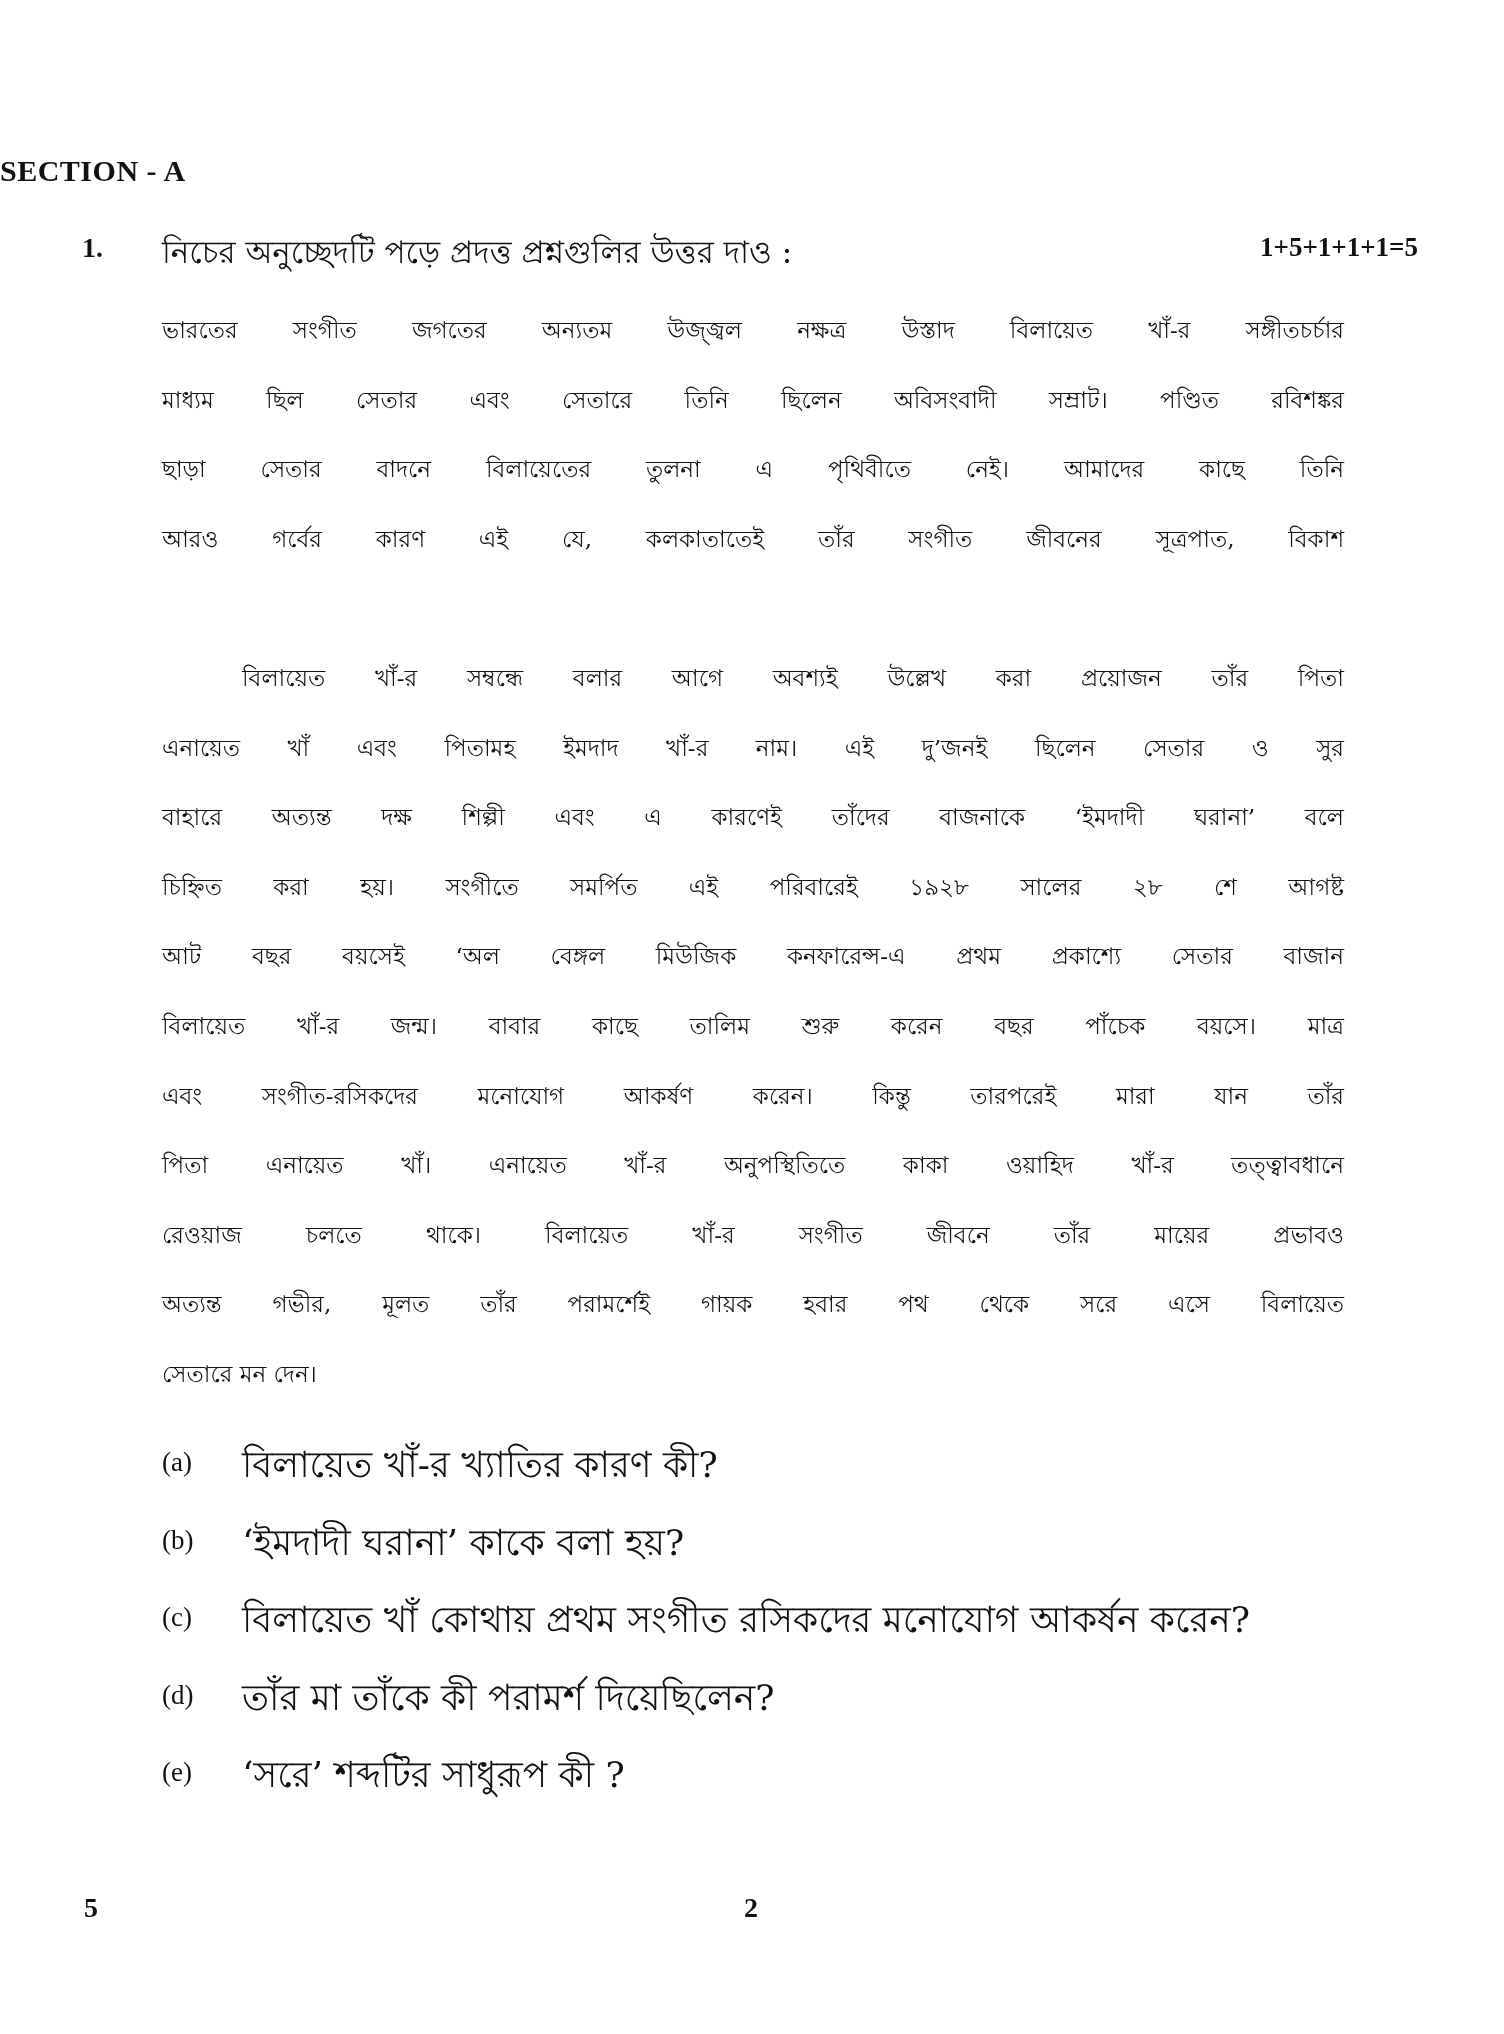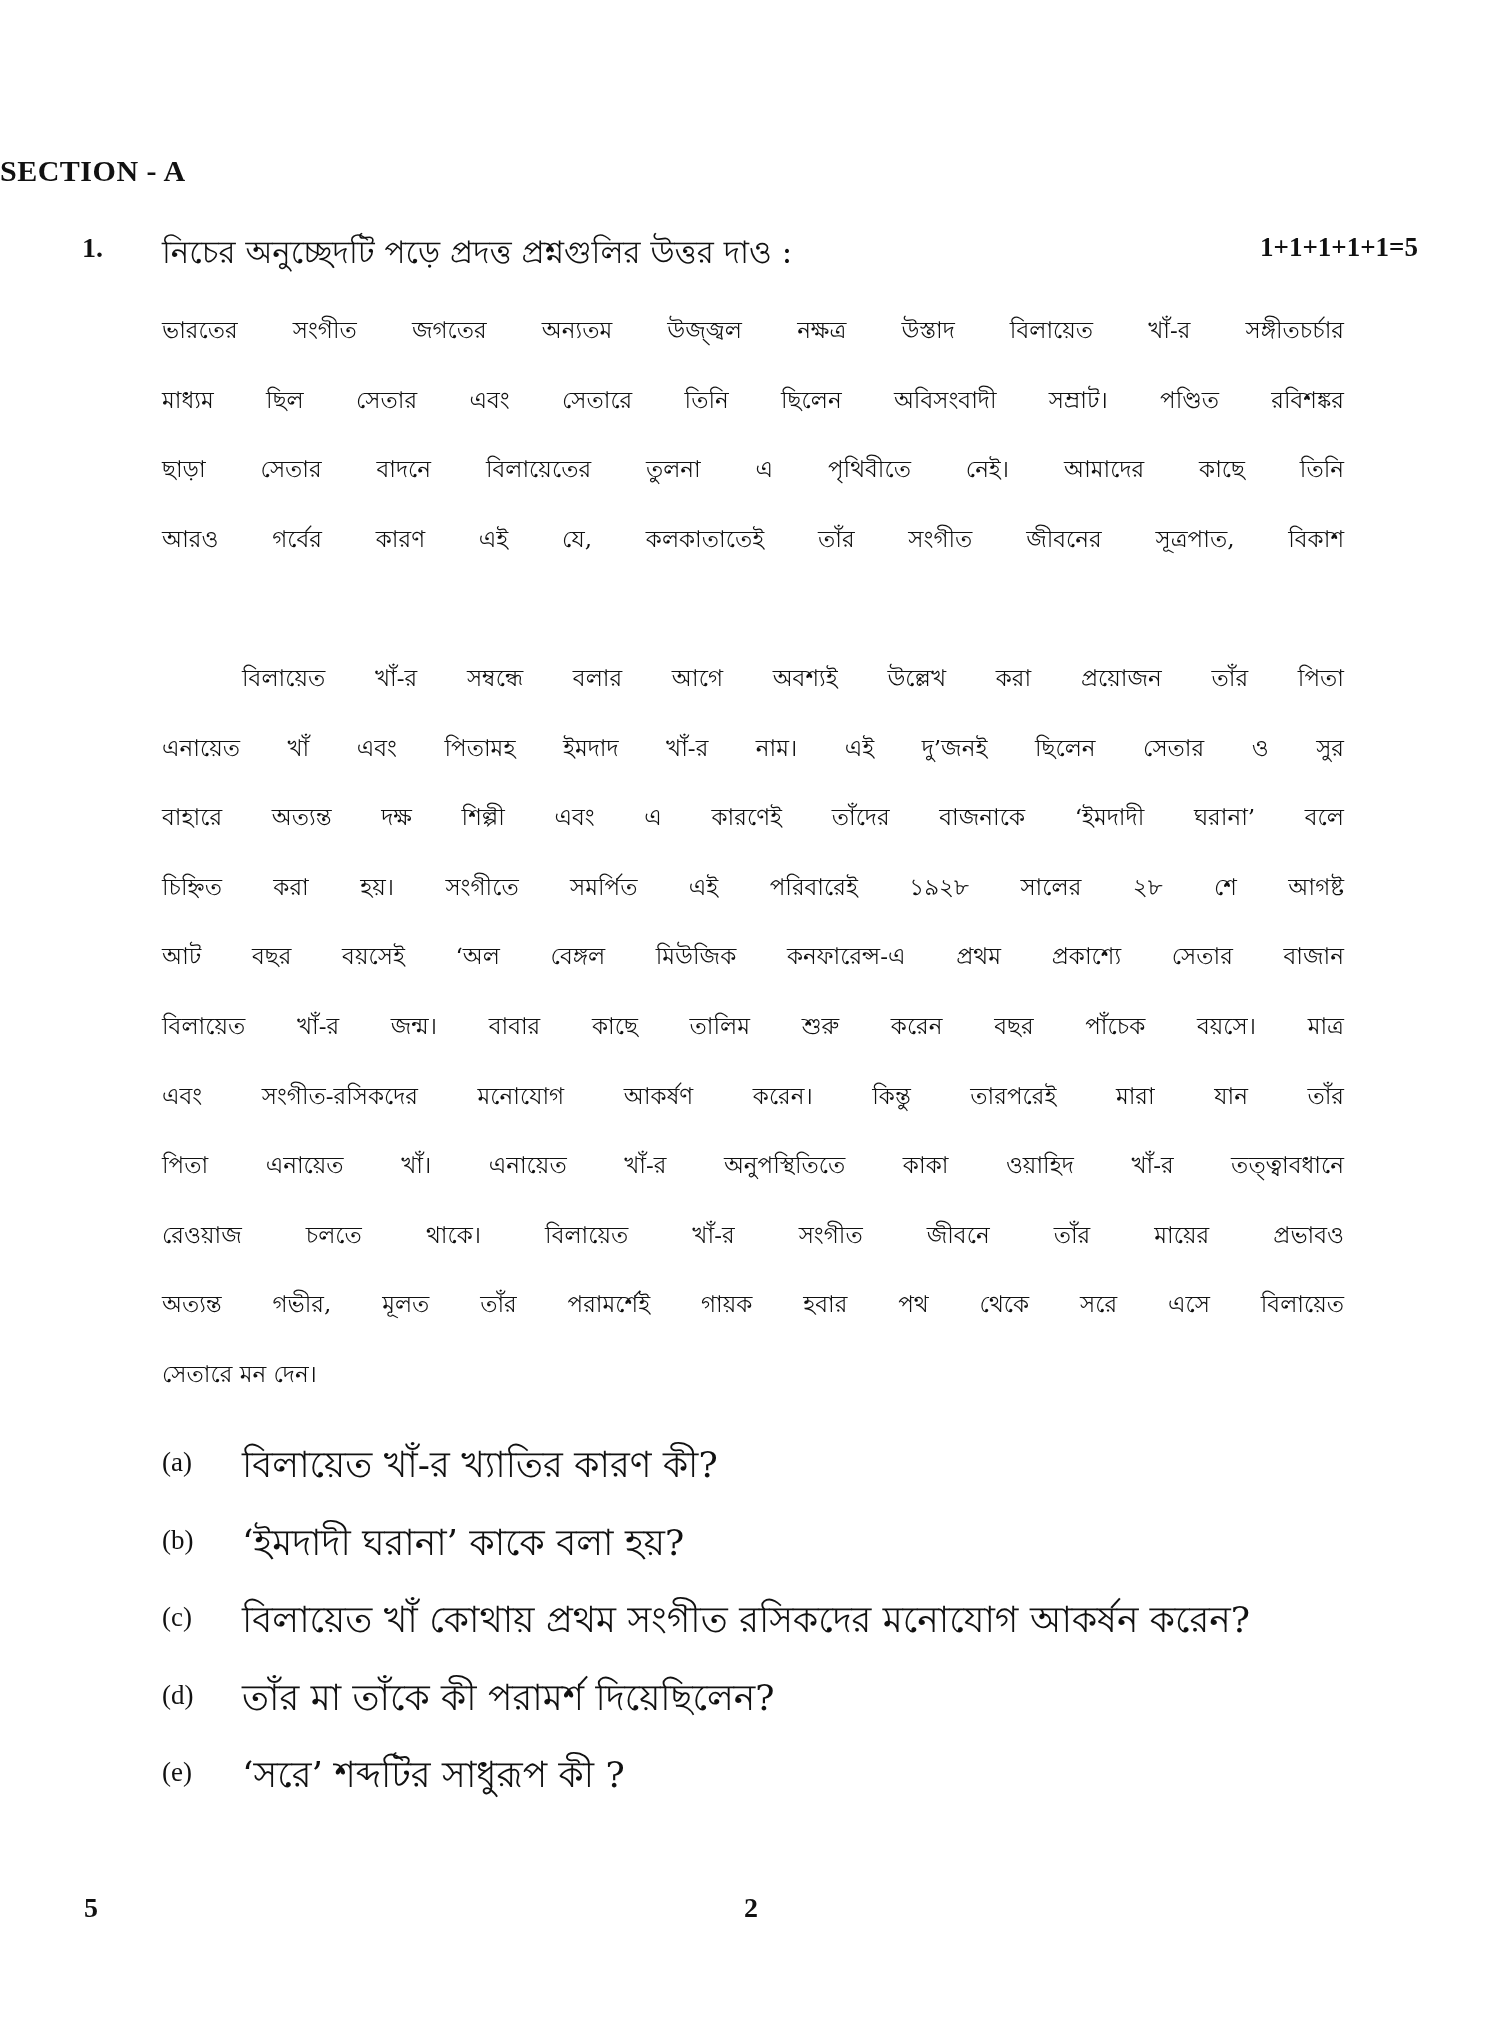--- a/index.html
+++ b/index.html
@@ -49,21 +49,21 @@
     font-family: "Liberation Serif", serif; font-weight: bold; font-size: 28px;
   }
 </style>
 </head>
 <body>
 
 <div class="section-title">SECTION - A</div>
 
 <div class="q-number">1.</div>
 <div class="q-instruction">নিচের অনুচ্ছেদটি পড়ে প্রদত্ত প্রশ্নগুলির উত্তর দাও :</div>
-<div class="q-marks">1+1+1+1+1=5</div>
+<div class="q-marks">1+5+1+1+1=5</div>
 
 <div class="passage p1">
   <span class="line justify">ভারতের সংগীত জগতের অন্যতম উজ্জ্বল নক্ষত্র উস্তাদ বিলায়েত খাঁ-র সঙ্গীতচর্চার</span>
   <span class="line justify">মাধ্যম ছিল সেতার এবং সেতারে তিনি ছিলেন অবিসংবাদী সম্রাট।  পণ্ডিত রবিশঙ্কর</span>
   <span class="line justify">ছাড়া সেতার বাদনে বিলায়েতের তুলনা এ পৃথিবীতে নেই।  আমাদের কাছে তিনি</span>
   <span class="line justify">আরও গর্বের কারণ এই যে, কলকাতাতেই তাঁর সংগীত জীবনের সূত্রপাত, বিকাশ</span>
 </div>
 
 <div class="passage p2">
   <span class="line justify" style="padding-left:80px;">বিলায়েত খাঁ-র সম্বন্ধে বলার আগে অবশ্যই উল্লেখ করা প্রয়োজন তাঁর পিতা</span>

